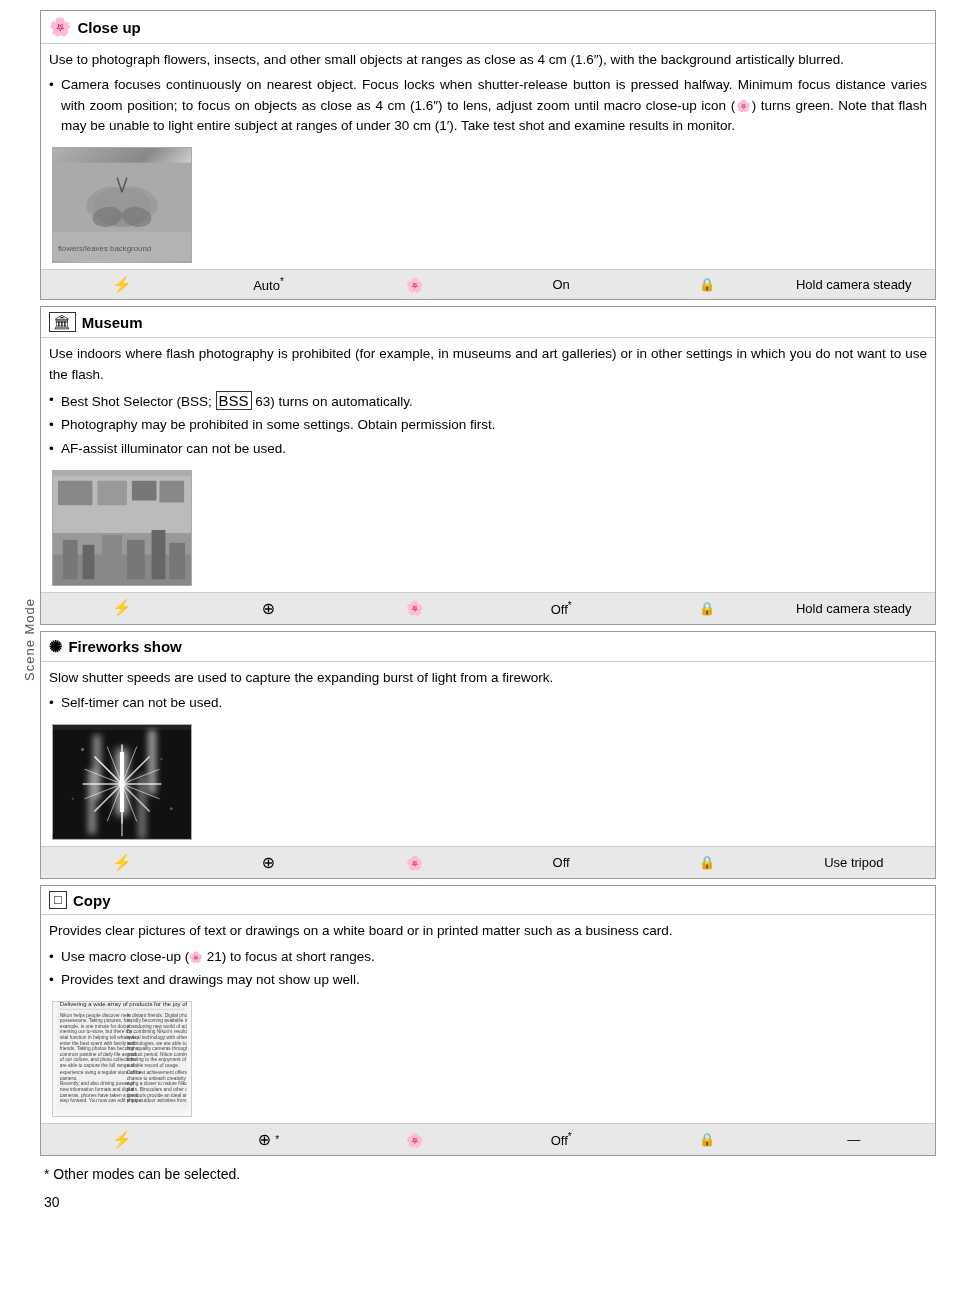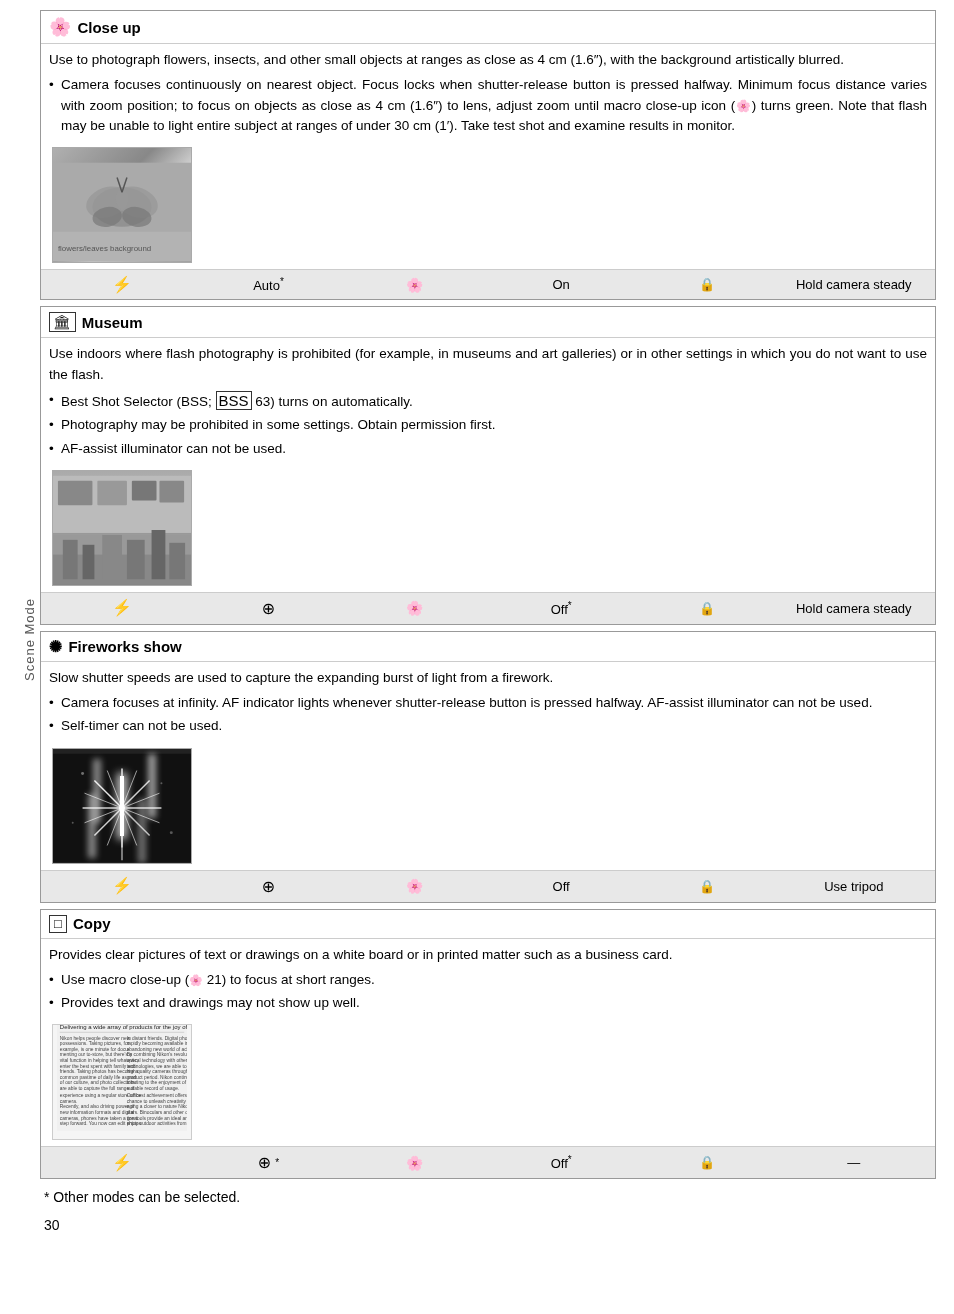--- a/index.html
+++ b/index.html
@@ -326,21 +326,20 @@
 
     <div class="section">
       <div class="section-header">
         <span class="section-icon" style="font-size:16px;">✺</span>
         <span>Fireworks show</span>
       </div>
       <div class="section-body">
         <div class="section-text">
           <p>Slow shutter speeds are used to capture the expanding burst of light from a firework.</p>
           <ul>
-            <li>Camera focuses at infinity.  AF indicator lights whenever shutter-release button is pressed halfway.  AF-assist illuminator can not be used.</li>
             <li>Self-timer can not be used.</li>
           </ul>
         </div>
         <div class="section-image">
           <div class="img-placeholder img-fireworks">
             <svg width="140" height="110" viewBox="0 0 140 110">
               <rect width="140" height="110" fill="#111"></rect>
 
               <g transform="translate(70,55)">
                 <line x1="0" y1="0" x2="0" y2="-40" stroke="white" stroke-width="1.5" opacity="0.9"></line>

